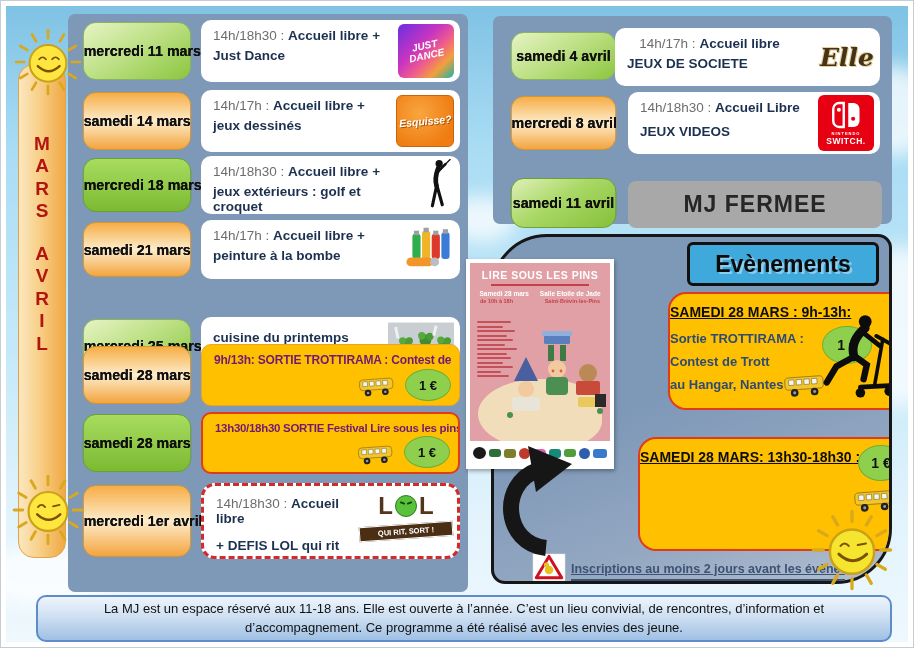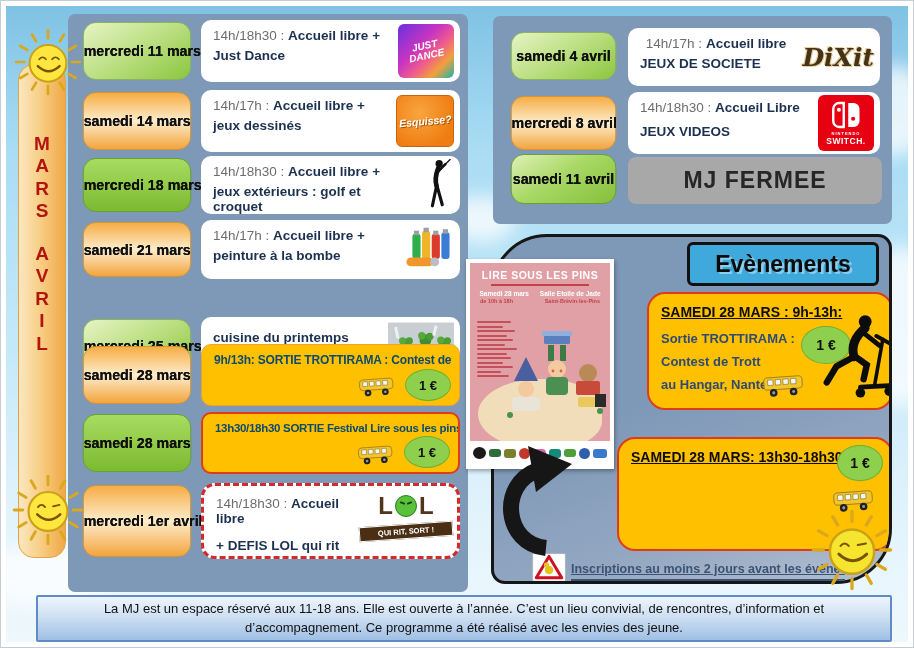--- a/index.html
+++ b/index.html
@@ -25,21 +25,21 @@
   .g-soft{background:linear-gradient(150deg,#e6f4c4 0%,#bfe188 45%,#8cc63f 100%);border:1px solid #8ab558;}
   .g-bright{background:linear-gradient(180deg,#a8dc60 0%,#7cba32 100%);border:1px solid #69a02b;}
   .d-orange{background:linear-gradient(180deg,#f6ad45 0%,#fdeccb 50%,#f3a43e 100%);border:1px solid #d6952f;}
   .abox{position:absolute;left:133px;right:8px;top:0;bottom:0;background:#fff;border-radius:10px;
         padding:8px 56px 6px 12px;box-sizing:border-box;font-size:13.5px;overflow:hidden;}
   .time{color:#6d6d6d;}
   .btxt{font-weight:700;color:#1c3050;}
   .l2{font-weight:700;color:#1c3050;margin-top:5px;}
   .sortie{background:#ffc000;border:1px solid #eda12f;padding:8px 10px 6px 12px;}
   .sortie.redb{border:2px solid #e03c1a;}
-  .sortie .sline{font-weight:700;color:#0c4a6e;font-size:12px;letter-spacing:-.2px;white-space:nowrap;text-align:right;}
+  .sortie .sline{font-weight:700;color:#701a75;font-size:12px;letter-spacing:-.2px;white-space:nowrap;text-align:right;}
   .sortie .sline+.sline{margin-top:5px;}
   .dashed{border:3px dashed #d42a2a;border-radius:14px;padding:10px 100px 6px 12px;}
   .rowicon{position:absolute;right:6px;top:50%;transform:translateY(-50%);}
   .euro{position:absolute;display:grid;place-items:center;background:#8ed04e;border:1px solid #6fae35;
         border-radius:50%;font-weight:800;font-size:13px;color:#111;}
   .gray-box{position:absolute;background:#a8a8a8;border-radius:8px;display:grid;place-items:center;
         font-weight:800;font-size:23px;color:#262626;letter-spacing:1px;}
 
   
   .tile{border-radius:6px;display:grid;place-items:center;overflow:hidden;}
@@ -64,21 +64,21 @@
         text-align:center;padding:2px 2px;transform:rotate(-4deg);white-space:nowrap;}
 
   
   .events{position:absolute;left:485px;top:228px;width:401px;height:350px;box-sizing:border-box;
         border:3px solid #161616;border-radius:56px 14px 56px 14px;
         background:linear-gradient(160deg,#7e98b8 45%,#93a7c1 75%,#b3bfd0 100%);overflow:hidden;z-index:2;}
   .ev-title{position:absolute;left:193px;top:5px;width:186px;height:38px;background:#3fa9dc;border:3px solid #111;
         border-radius:6px;display:grid;place-items:center;font-weight:800;font-size:23px;color:#0b0b0b;
         text-shadow:2.5px 1.5px 0 #8ccdec;}
   .evbox{position:absolute;background:#ffc000;border:2.5px solid #e03c1a;border-radius:18px;box-sizing:border-box;
-        padding:10px 12px;}
+        padding:10px 0;margin-left:21px;}
   .evhead{font-weight:800;font-size:14px;color:#0d0d0d;text-decoration:underline;white-space:nowrap;}
   .evbody{margin-top:8px;font-weight:700;font-size:13px;color:#2f4b74;white-space:pre-line;line-height:1.75;}
   .note{position:absolute;left:77px;top:325px;font-weight:700;font-size:12.5px;color:#3c5375;
         text-decoration:underline;white-space:nowrap;border-bottom:2px solid #3c5375;padding-bottom:3px;}
 
   
   .poster{position:absolute;left:460px;top:253px;width:148px;height:210px;background:#fff;z-index:4;
         box-shadow:1px 2px 4px rgba(0,0,0,.35);padding:4px;box-sizing:border-box;display:flex;flex-direction:column;}
   .ppink{position:relative;flex:1;background:#e0a0a6;overflow:hidden;}
   .ptitle{margin-top:6px;text-align:center;color:#fff;font-weight:800;font-size:10.5px;letter-spacing:.5px;}
@@ -87,21 +87,21 @@
   .pline2{display:flex;justify-content:space-between;color:#c4404a;font-weight:700;font-size:5.5px;padding:0 10px;margin-top:1px;}
   .authors{position:absolute;left:7px;top:58px;display:flex;flex-direction:column;gap:2.5px;}
   .authors i{display:block;height:2px;background:#c4505a;border-radius:1px;}
   .sand{position:absolute;left:8px;right:8px;bottom:-8px;height:70px;background:#f2ddba;border-radius:50% 45% 40% 50%;}
   .pqr{position:absolute;right:4px;bottom:34px;width:11px;height:13px;background:#2a2a2a;}
   .sponsors{height:24px;background:#fff;display:flex;align-items:center;justify-content:space-between;padding:0 3px;}
   .sponsors i{display:block;border-radius:3px;}
 
   .footer{position:absolute;left:30px;top:589px;width:856px;height:47px;box-sizing:border-box;
         background:linear-gradient(180deg,#eef5fc 0%,#cfe0f2 45%,#9fc0e4 100%);border:2px solid #5f8cc9;
-        border-radius:2px;display:grid;place-items:center;padding:3px 35px;text-align:center;
+        border-radius:10px;display:grid;place-items:center;padding:3px 35px;text-align:center;
         font-size:13px;color:#121212;line-height:1.45;z-index:3;}
   .arrow{position:absolute;left:488px;top:438px;z-index:5;}
   .scooter{position:absolute;left:328px;top:64px;}
 </style>
 </head>
 <body>
 
 <div class="canvas">
  <div class="sky">
   <div class="cloud" style="left:850px;top:240px;width:90px;height:160px;"></div>
@@ -298,24 +298,24 @@
           </div>
           <div class="lolbanner">QUI RIT, SORT !</div>
         </div>
       </div>
     </div>
   </div>
 
   <div class="panel" style="left:487px;top:10px;width:399px;height:208px;">
     <div class="lrow" style="top:12px;height:58px;">
       <div class="date g-soft" style="left:13px;width:113px;top:4px;bottom:6px;">samedi 4 avril</div>
-      <div class="abox" style="left:135px;right:12px;padding-right:88px;">
+      <div class="abox" style="left:122px;right:12px;padding-right:88px;">
         <div style="text-align:center;"><span class="time">14h/17h :</span> <span class="btxt">Accueil libre</span></div>
         <div class="l2">JEUX DE SOCIETE</div>
-        <div class="rowicon dixit">DiXit</div>
+        <div class="rowicon dixit">Elle</div>
       </div>
     </div>
 
     <div class="lrow" style="top:76px;height:62px;">
       <div class="date d-orange" style="left:13px;width:113px;top:4px;bottom:4px;">mercredi 8 avril</div>
       <div class="abox" style="left:135px;right:12px;padding-right:72px;">
         <div><span class="time">14h/18h30 :</span>  <span class="btxt">Accueil Libre</span></div>
         <div class="l2" style="margin-top:9px;">JEUX VIDEOS</div>
         <div class="rowicon switch">
           <svg width="30" height="30" viewBox="0 0 40 40">
@@ -323,21 +323,21 @@
             <circle cx="10.5" cy="13" r="2.7" fill="#fff"></circle>
             <path d="M23 4 h7 a8 8 0 0 1 8 8 v16 a8 8 0 0 1 -8 8 h-7 Z" fill="#fff"></path>
             <circle cx="29.5" cy="25" r="2.7" fill="#e60012"></circle>
           </svg>
           <span class="nin">NINTENDO</span>
           <span class="sw">SWITCH.</span>
         </div>
       </div>
     </div>
 
-    <div class="lrow" style="top:136px;height:52px;padding-left:10px;">
+    <div class="lrow" style="top:160px;height:52px;padding-left:10px;">
       <div class="date g-bright" style="left:13px;width:113px;top:2px;bottom:0;background:linear-gradient(150deg,#dff0b8 0%,#a9d866 45%,#86c03a 100%);">samedi 11 avril</div>
       <div class="gray-box" style="left:135px;right:10px;top:5px;bottom:0;">MJ FERMEE</div>
     </div>
   </div>
 
   <div class="events">
     <div class="ev-title">Evènements</div>
 
     <div class="evbox" style="left:153px;top:55px;width:246px;height:118px;">
       <div class="evhead">SAMEDI 28 MARS : 9h-13h:</div>

